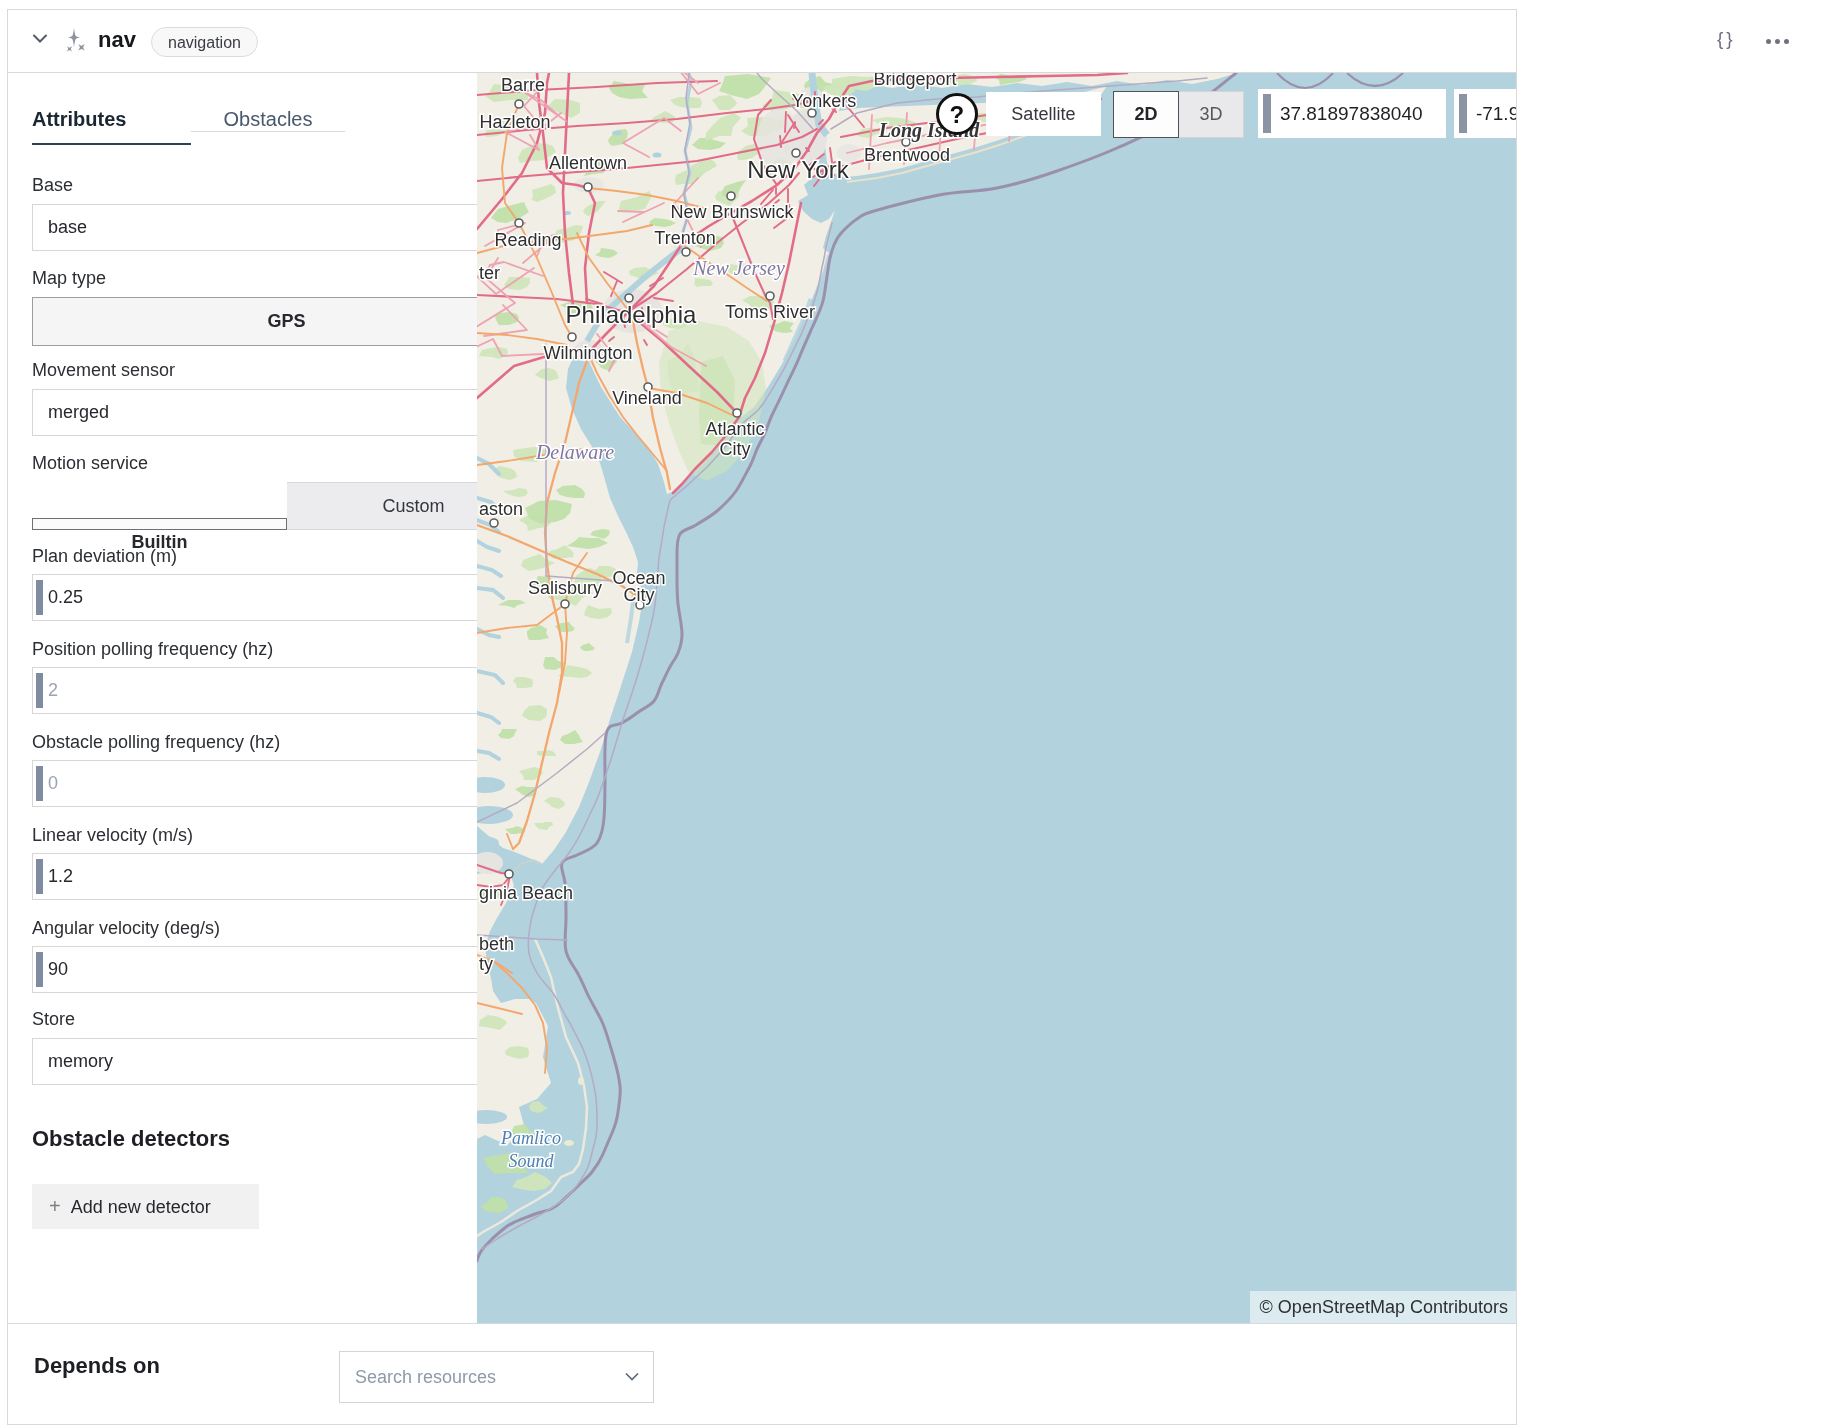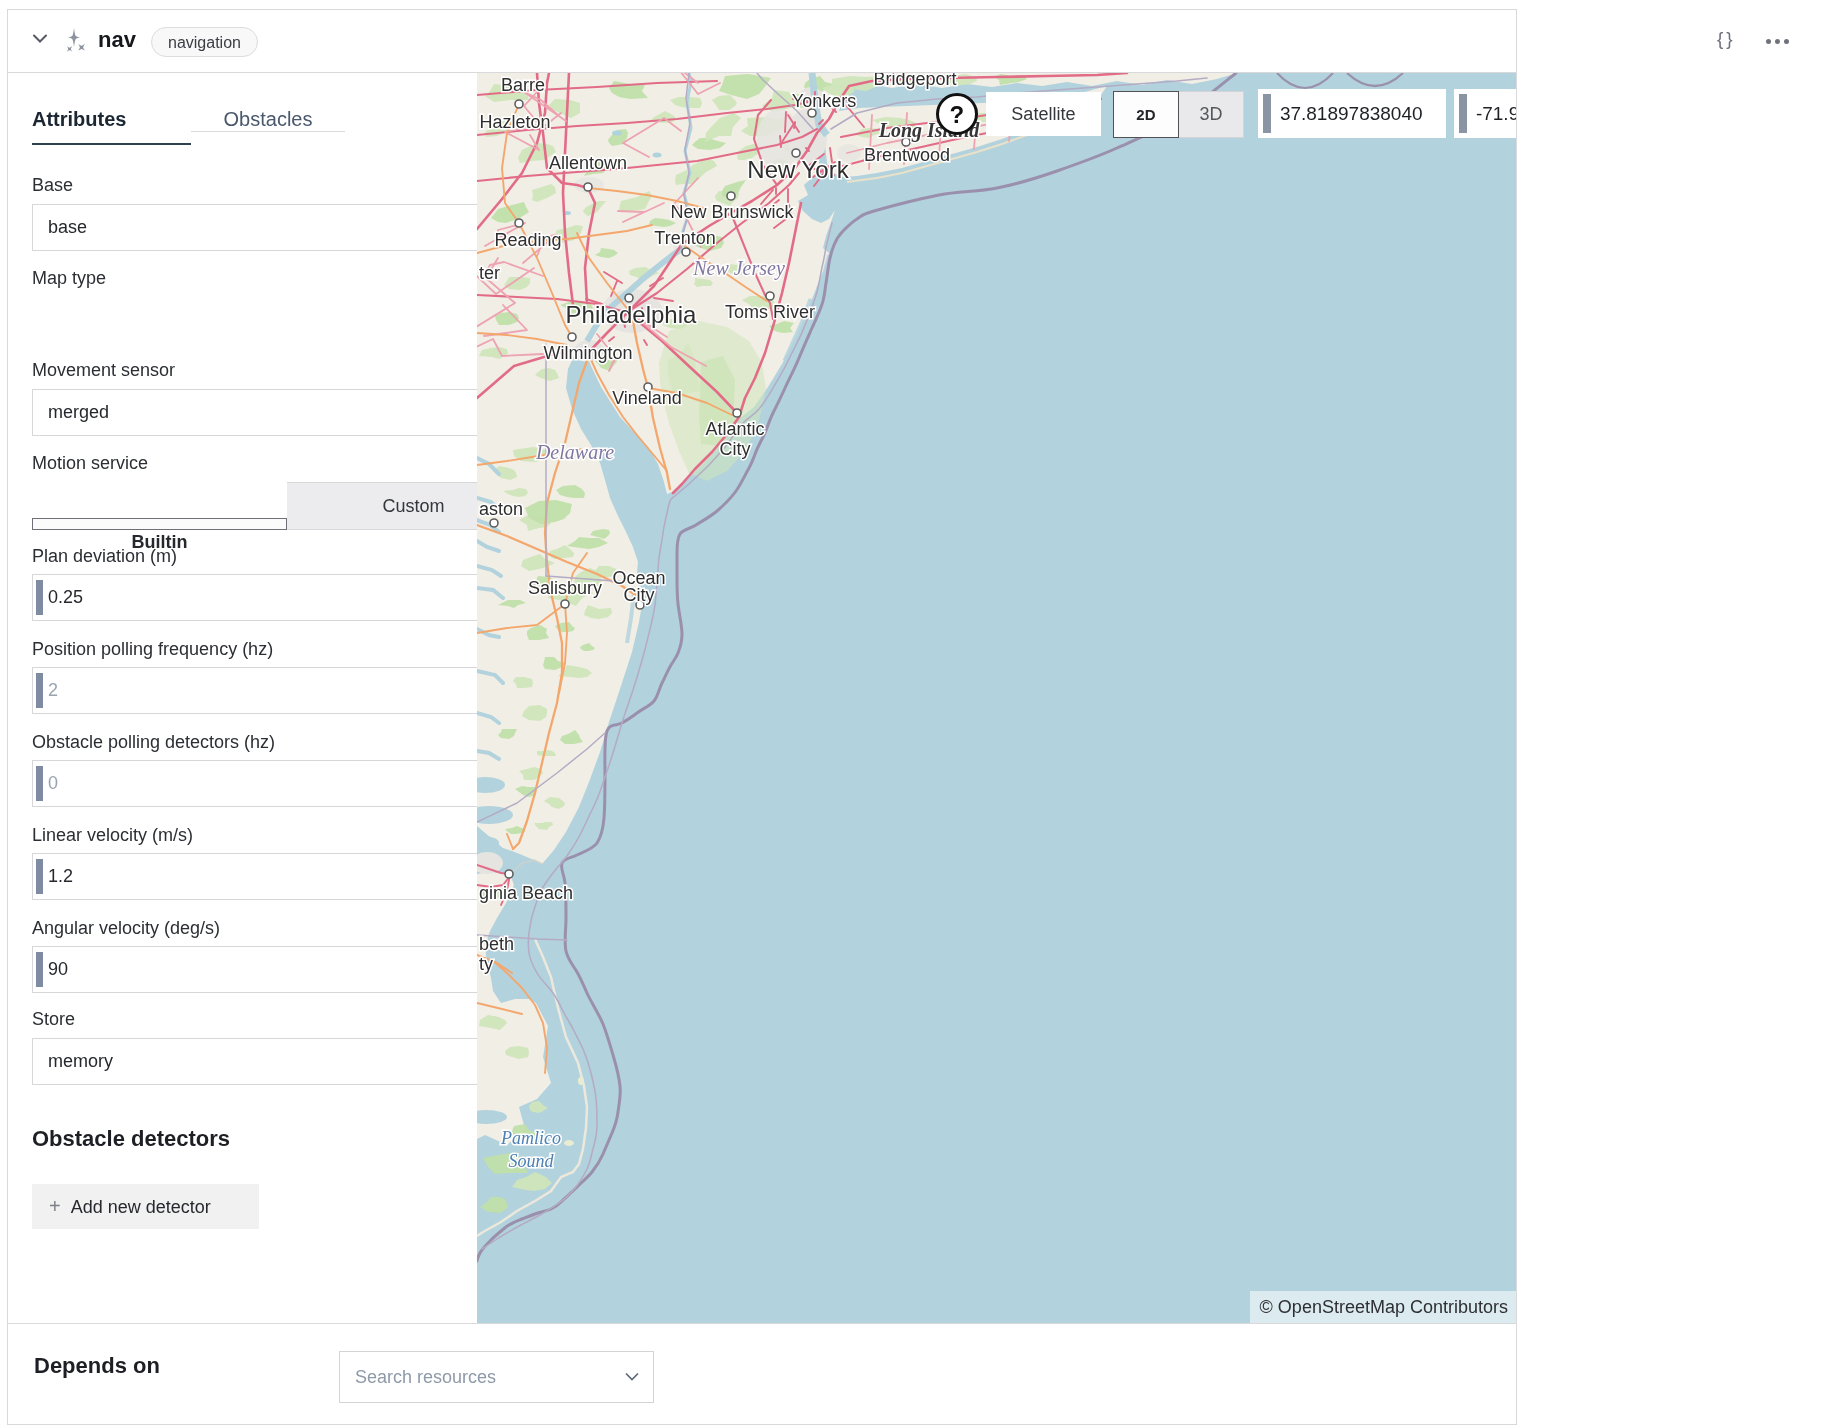--- a/index.html
+++ b/index.html
@@ -33,21 +33,21 @@
   
   .foot { position:relative; height:102px; border-top:1px solid #d9d9db; }
   .dep { position:absolute; left:26px; top:29px; font-size:22px; font-weight:bold; color:#1d1f24; }
   .sel { position:absolute; left:331px; top:27px; width:315px; height:52px; border:1px solid #d4d4d6; font-size:18px; color:#8e9aa8; line-height:50px; padding-left:15px; }
   .sel svg { position:absolute; right:14px; top:20px; }
   
   .mc { position:absolute; font-family:"Liberation Sans", sans-serif; }
   .help { left:459px; top:20px; width:42px; height:42px; border-radius:50%; background:#fff; border:3px solid #111; text-align:center; font-weight:bold; font-size:24px; color:#111; line-height:37px; }
   .sat { left:509px; top:19px; width:115px; height:44px; background:#fff; text-align:center; font-size:18px; color:#35373d; line-height:44px; }
   .d23 { left:636px; top:18px; display:flex; height:47px; }
-  .d2 { width:66px; background:#fdfdfd; border:1px solid #515156; font-weight:bold; font-size:15px; color:#232529; text-align:center; line-height:45px; }
+  .d2 { width:66px; background:#fdfdfd; border:1px solid #515156; font-weight:bold; font-size:18px; color:#232529; text-align:center; line-height:45px; }
   .d3 { width:65px; background:#e9e9eb; border:1px solid #d4d4d6; border-left:none; font-size:18px; color:#55575c; text-align:center; line-height:45px; }
   .coord { top:16px; height:49px; background:#fff; font-size:19px; color:#1e2024; line-height:49px; padding-left:22px; }
   .coord .bar { position:absolute; left:5px; top:5px; width:8px; height:39px; background:#8b94a3; }
   .spin { left:1176px; top:16px; width:49px; height:49px; background:#fff; border-radius:10px; border:1px solid #dbe0e4; }
   .spin .up { position:absolute; left:16px; top:12px; width:0; height:0; border-left:8px solid transparent; border-right:8px solid transparent; border-bottom:12px solid #2c2f34; }
   .spin .dn { position:absolute; left:17px; top:28px; width:0; height:0; border-left:7px solid transparent; border-right:7px solid transparent; border-top:9px solid #c9ccd0; }
   .send { left:1163px; top:1139px; width:65px; height:46px; background:#f2f2f3; }
   .attr { right:0; top:1218px; height:32px; background:rgba(255,255,255,0.55); font-size:18px; color:#2e2f33; line-height:32px; padding:0 8px 0 10px; }
 </style>
 </head>
@@ -71,32 +71,33 @@
         <i></i>
       </div>
   </div>
   <div class="body">
     <div class="left">
       <div class="tab1">Attributes</div>
       <div class="tab2">Obstacles</div>
       <div class="lbl" style="top:102px">Base</div>
       <div class="inp" style="top:131px">base</div>
       <div class="lbl" style="top:195px">Map type</div>
+      <div class="gps">GPS</div>
       <div class="lbl" style="top:287px">Movement sensor</div>
       <div class="inp" style="top:316px">merged</div>
       <div class="lbl" style="top:380px">Motion service</div>
       <div class="seg">
           <div class="a">Builtin</div>
           <div class="b">Custom</div>
         </div>
       <div class="lbl" style="top:473px">Plan deviation (m)</div>
       <div class="inp" style="top:501px"><span class="bar"></span>0.25</div>
       <div class="lbl" style="top:566px">Position polling frequency (hz)</div>
       <div class="inp" style="top:594px"><span class="bar"></span><span class="ph">2</span></div>
-      <div class="lbl" style="top:659px">Obstacle polling detectors (hz)</div>
+      <div class="lbl" style="top:659px">Obstacle polling frequency (hz)</div>
       <div class="inp" style="top:687px"><span class="bar"></span><span class="ph">0</span></div>
       <div class="lbl" style="top:752px">Linear velocity (m/s)</div>
       <div class="inp" style="top:780px"><span class="bar"></span>1.2</div>
       <div class="lbl" style="top:845px">Angular velocity (deg/s)</div>
       <div class="inp" style="top:873px"><span class="bar"></span>90</div>
       <div class="lbl" style="top:936px">Store</div>
       <div class="inp" style="top:965px">memory</div>
       <div class="h2" style="top:1053px">Obstacle detectors</div>
       <div class="addbtn"><span class="pl">+</span>Add new detector</div>
     </div>

